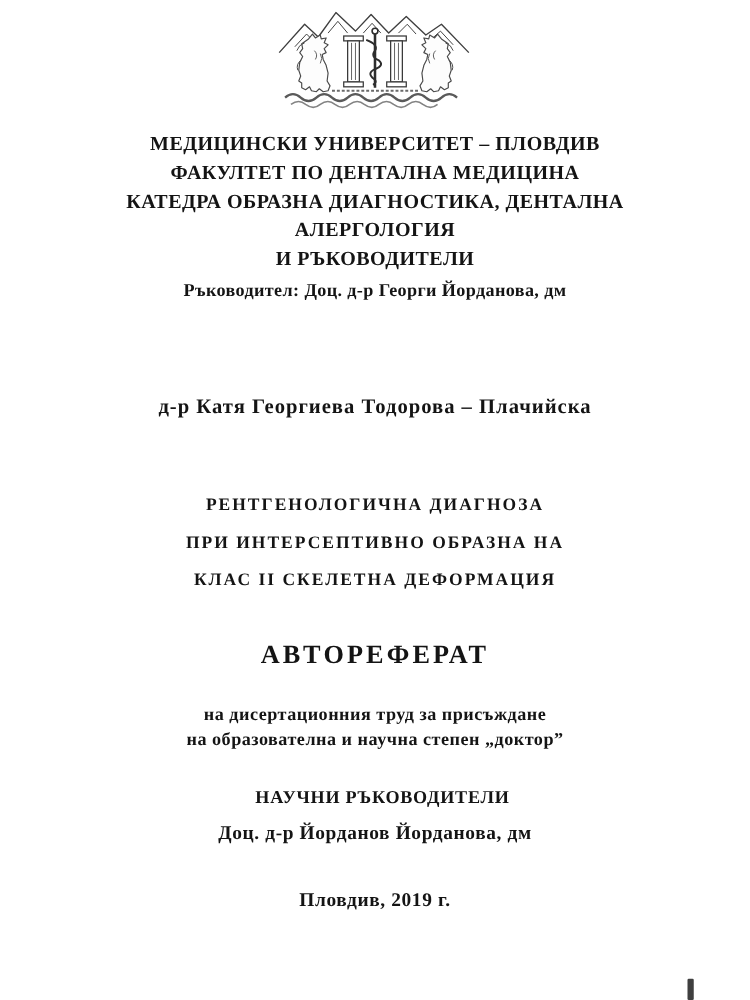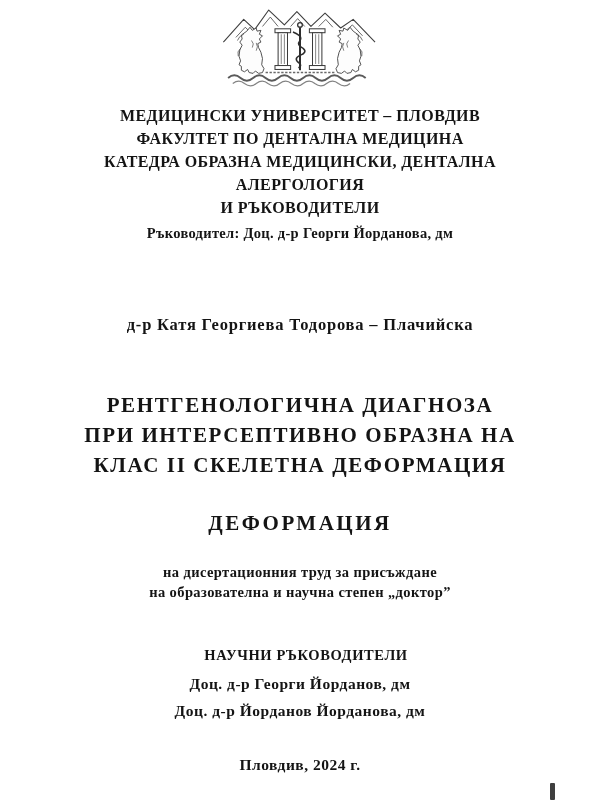--- a/index.html
+++ b/index.html
@@ -17,27 +17,27 @@
     -webkit-font-smoothing: antialiased;
   }
   .logo-wrap { padding-top: 3px; height: 88px; }
   .logo-wrap svg { display: inline-block; }
 
   .org-header { margin-top: 13px; font-size: 16px; line-height: 23px; letter-spacing: 0.4px; }
   .dept-head  { margin-top: 5px;  font-size: 14.5px; line-height: 18px; letter-spacing: 0.3px; }
 
   .author { margin-top: 73px; font-size: 16.5px; line-height: 20px; letter-spacing: 0.8px; }
 
-  .thesis-title { margin-top: 55px; font-size: 21px; line-height: 30px; letter-spacing: 1.6px; }
+  .thesis-title { margin-top: 55px; font-size: 14px; line-height: 30px; letter-spacing: 1.6px; }
 
   .doc-type { margin-top: 30px; font-size: 21px; line-height: 26px; letter-spacing: 2.5px; }
 
   .subtitle { margin-top: 26px; font-size: 14.5px; line-height: 20px; letter-spacing: 0.4px; }
 
-  .supervisors-heading { margin-top: 44px; font-size: 14.5px; line-height: 18px; letter-spacing: 0.6px; padding-left: 12px; }
+  .supervisors-heading { margin-top: 27px; font-size: 14.5px; line-height: 18px; letter-spacing: 0.6px; padding-left: 12px; }
   .supervisor-names { margin-top: 6px; font-size: 15.5px; line-height: 27px; letter-spacing: 0.5px; }
 
   .place-year { margin-top: 31px; font-size: 15.5px; line-height: 20px; letter-spacing: 0.5px; }
 
   .corner-mark {
     position: absolute;
     right: 1px;
     bottom: 0;
     width: 5px;
     height: 17px;
@@ -101,44 +101,43 @@
       <g stroke="#5a5a5a" fill="none">
         <path d="M18,96 q8,-7 16,0 q8,7 16,0 q8,-7 16,0 q8,7 16,0 q8,-7 16,0 q8,7 16,0 q8,-7 16,0 q8,7 16,0 q8,-7 16,0 q8,7 16,0 q8,-7 16,0" stroke-width="2.4"></path>
         <path d="M24,103 q8,-6 15,0 q8,6 15,0 q8,-6 15,0 q8,6 15,0 q8,-6 15,0 q8,6 15,0 q8,-6 15,0 q8,6 15,0 q8,-6 15,0 q8,6 15,0" stroke-width="1.6" opacity="0.75"></path>
       </g>
     </svg>
   </div>
 
   <div class="org-header">
     <div>МЕДИЦИНСКИ УНИВЕРСИТЕТ – ПЛОВДИВ</div>
     <div>ФАКУЛТЕТ ПО ДЕНТАЛНА МЕДИЦИНА</div>
-    <div>КАТЕДРА ОБРАЗНА МЕДИЦИНСКИ, ДЕНТАЛНА АЛЕРГОЛОГИЯ</div>
+    <div>КАТЕДРА ОБРАЗНА ДИАГНОСТИКА, ДЕНТАЛНА АЛЕРГОЛОГИЯ</div>
     <div>И РЪКОВОДИТЕЛИ</div>
   </div>
 
   <div class="dept-head">Ръководител: Доц. д-р Георги Йорданова, дм</div>
 
   <div class="author">д-р Катя Георгиева Тодорова – Плачийска</div>
 
   <div class="thesis-title">
     <div>РЕНТГЕНОЛОГИЧНА ДИАГНОЗА</div>
     <div>ПРИ ИНТЕРСЕПТИВНО ОБРАЗНА НА</div>
     <div>КЛАС II СКЕЛЕТНА ДЕФОРМАЦИЯ</div>
   </div>
 
-  <div class="doc-type">ДЕФОРМАЦИЯ</div>
+  <div class="doc-type">АВТОРЕФЕРАТ</div>
 
   <div class="subtitle">
     <div>на дисертационния труд за присъждане</div>
     <div>на образователна и научна степен „доктор”</div>
   </div>
 
   <div class="supervisors-heading">НАУЧНИ РЪКОВОДИТЕЛИ</div>
   <div class="supervisor-names">
-    <div>Доц. д-р Георги Йорданов, дм</div>
     <div>Доц. д-р Йорданов Йорданова, дм</div>
   </div>
 
-  <div class="place-year">Пловдив, 2024 г.</div>
+  <div class="place-year">Пловдив, 2019 г.</div>
 
   <div class="corner-mark"></div>
 
 </div>
 
 </body></html>

